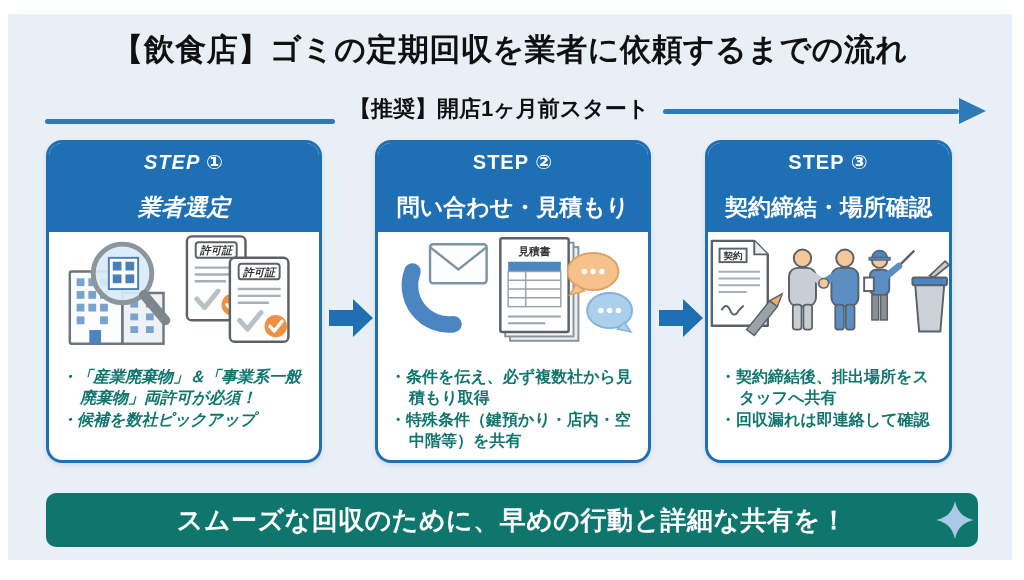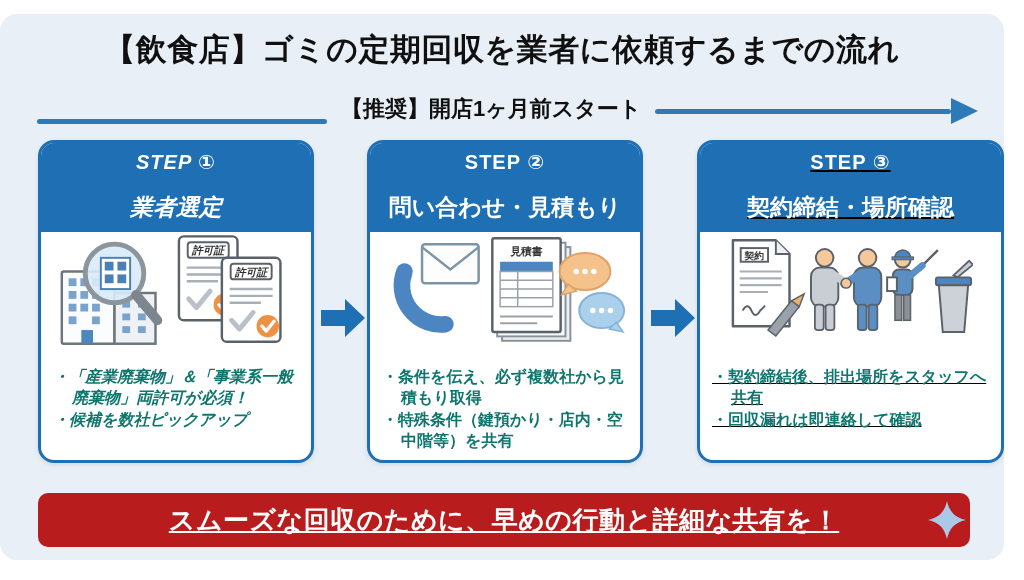--- a/index.html
+++ b/index.html
@@ -1,22 +1,22 @@
 <!DOCTYPE html>
 <html><head>
 <meta charset="utf-8">
 <style>
   html,body{margin:0;padding:0;}
   body{
     width:1024px;height:580px;background:#ffffff;position:relative;overflow:hidden;
     font-family:"Liberation Sans","DejaVu Sans",sans-serif;
   }
   .panel{
-    position:absolute;left:0;top:14px;width:1004px;height:546px;
-    background:#e9eff6;border-radius:17px;
+    position:absolute;left:8px;top:14px;width:1004px;height:546px;
+    background:#e9eff6;border-radius:2px;
   }
   .title{
     position:absolute;top:15px;left:0;right:0;text-align:center;
     font-size:31px;font-weight:800;color:#101010;letter-spacing:.5px;
   }
   
   .timeline{
     position:absolute;top:80px;left:37px;right:26px;height:30px;
     display:flex;align-items:flex-end;gap:14px;
   }
@@ -24,36 +24,36 @@
   .tl-label{font-size:22px;font-weight:800;color:#101010;white-space:nowrap;}
   .tl-arrow{flex:1;display:flex;align-items:center;}
   .tl-shaft{flex:1;height:5px;background:#2e7ab8;border-radius:3px;}
   .tl-head{width:0;height:0;border-top:13px solid transparent;border-bottom:13px solid transparent;border-left:27px solid #2e7ab8;}
   
   .step{
     position:absolute;top:126px;width:276px;height:323px;box-sizing:border-box;
     background:#ffffff;border:3px solid #1f6fb4;border-radius:16px;overflow:hidden;
     box-shadow:0 2px 5px rgba(40,70,110,.12);
   }
-  #step1{left:38px;font-style:italic;} #step2{left:367px;} #step3{left:697px;width:307px;text-decoration:underline;}
+  #step1{left:38px;font-style:italic;} #step2{left:367px;} #step3{left:697px;width:247px;}
   .step-header{background:#1f6fb4;color:#ffffff;text-align:center;padding:7px 2px 9px;}
   .step-label{font-size:20px;font-weight:800;letter-spacing:1px;}
   .step-subtitle{font-size:23px;font-weight:800;margin-top:18px;}
   .illus{height:132px;display:flex;justify-content:center;}
   .bullets{margin:2px 8px 0 12px;padding:0;list-style:none;font-size:16px;font-weight:700;line-height:1.33;color:#0f766e;}
   .bullets li{padding-left:19px;text-indent:-19px;}
   .bullets li::before{content:"・";}
   
   .flow-arrow{position:absolute;top:285px;width:44px;height:38px;}
   #flow-arrow-1{left:321px;} #flow-arrow-2{left:651px;}
   
   .banner{
     position:absolute;left:38px;top:479px;width:932px;height:54px;
-    background:#b91c1c;border-radius:10px;display:flex;align-items:center;justify-content:center;
-    color:#ffffff;font-size:26px;font-weight:800;letter-spacing:.5px;text-decoration:underline;
+    background:#0f766e;border-radius:10px;display:flex;align-items:center;justify-content:center;
+    color:#ffffff;font-size:26px;font-weight:800;letter-spacing:.5px;
   }
   .sparkle{position:absolute;right:4px;top:50%;transform:translateY(-50%);}
   svg text{font-family:"Liberation Sans","DejaVu Sans",sans-serif;}
 </style>
 </head>
 <body>
 
 <div class="panel">
 
   <div class="title">【飲食店】ゴミの定期回収を業者に依頼するまでの流れ</div>

